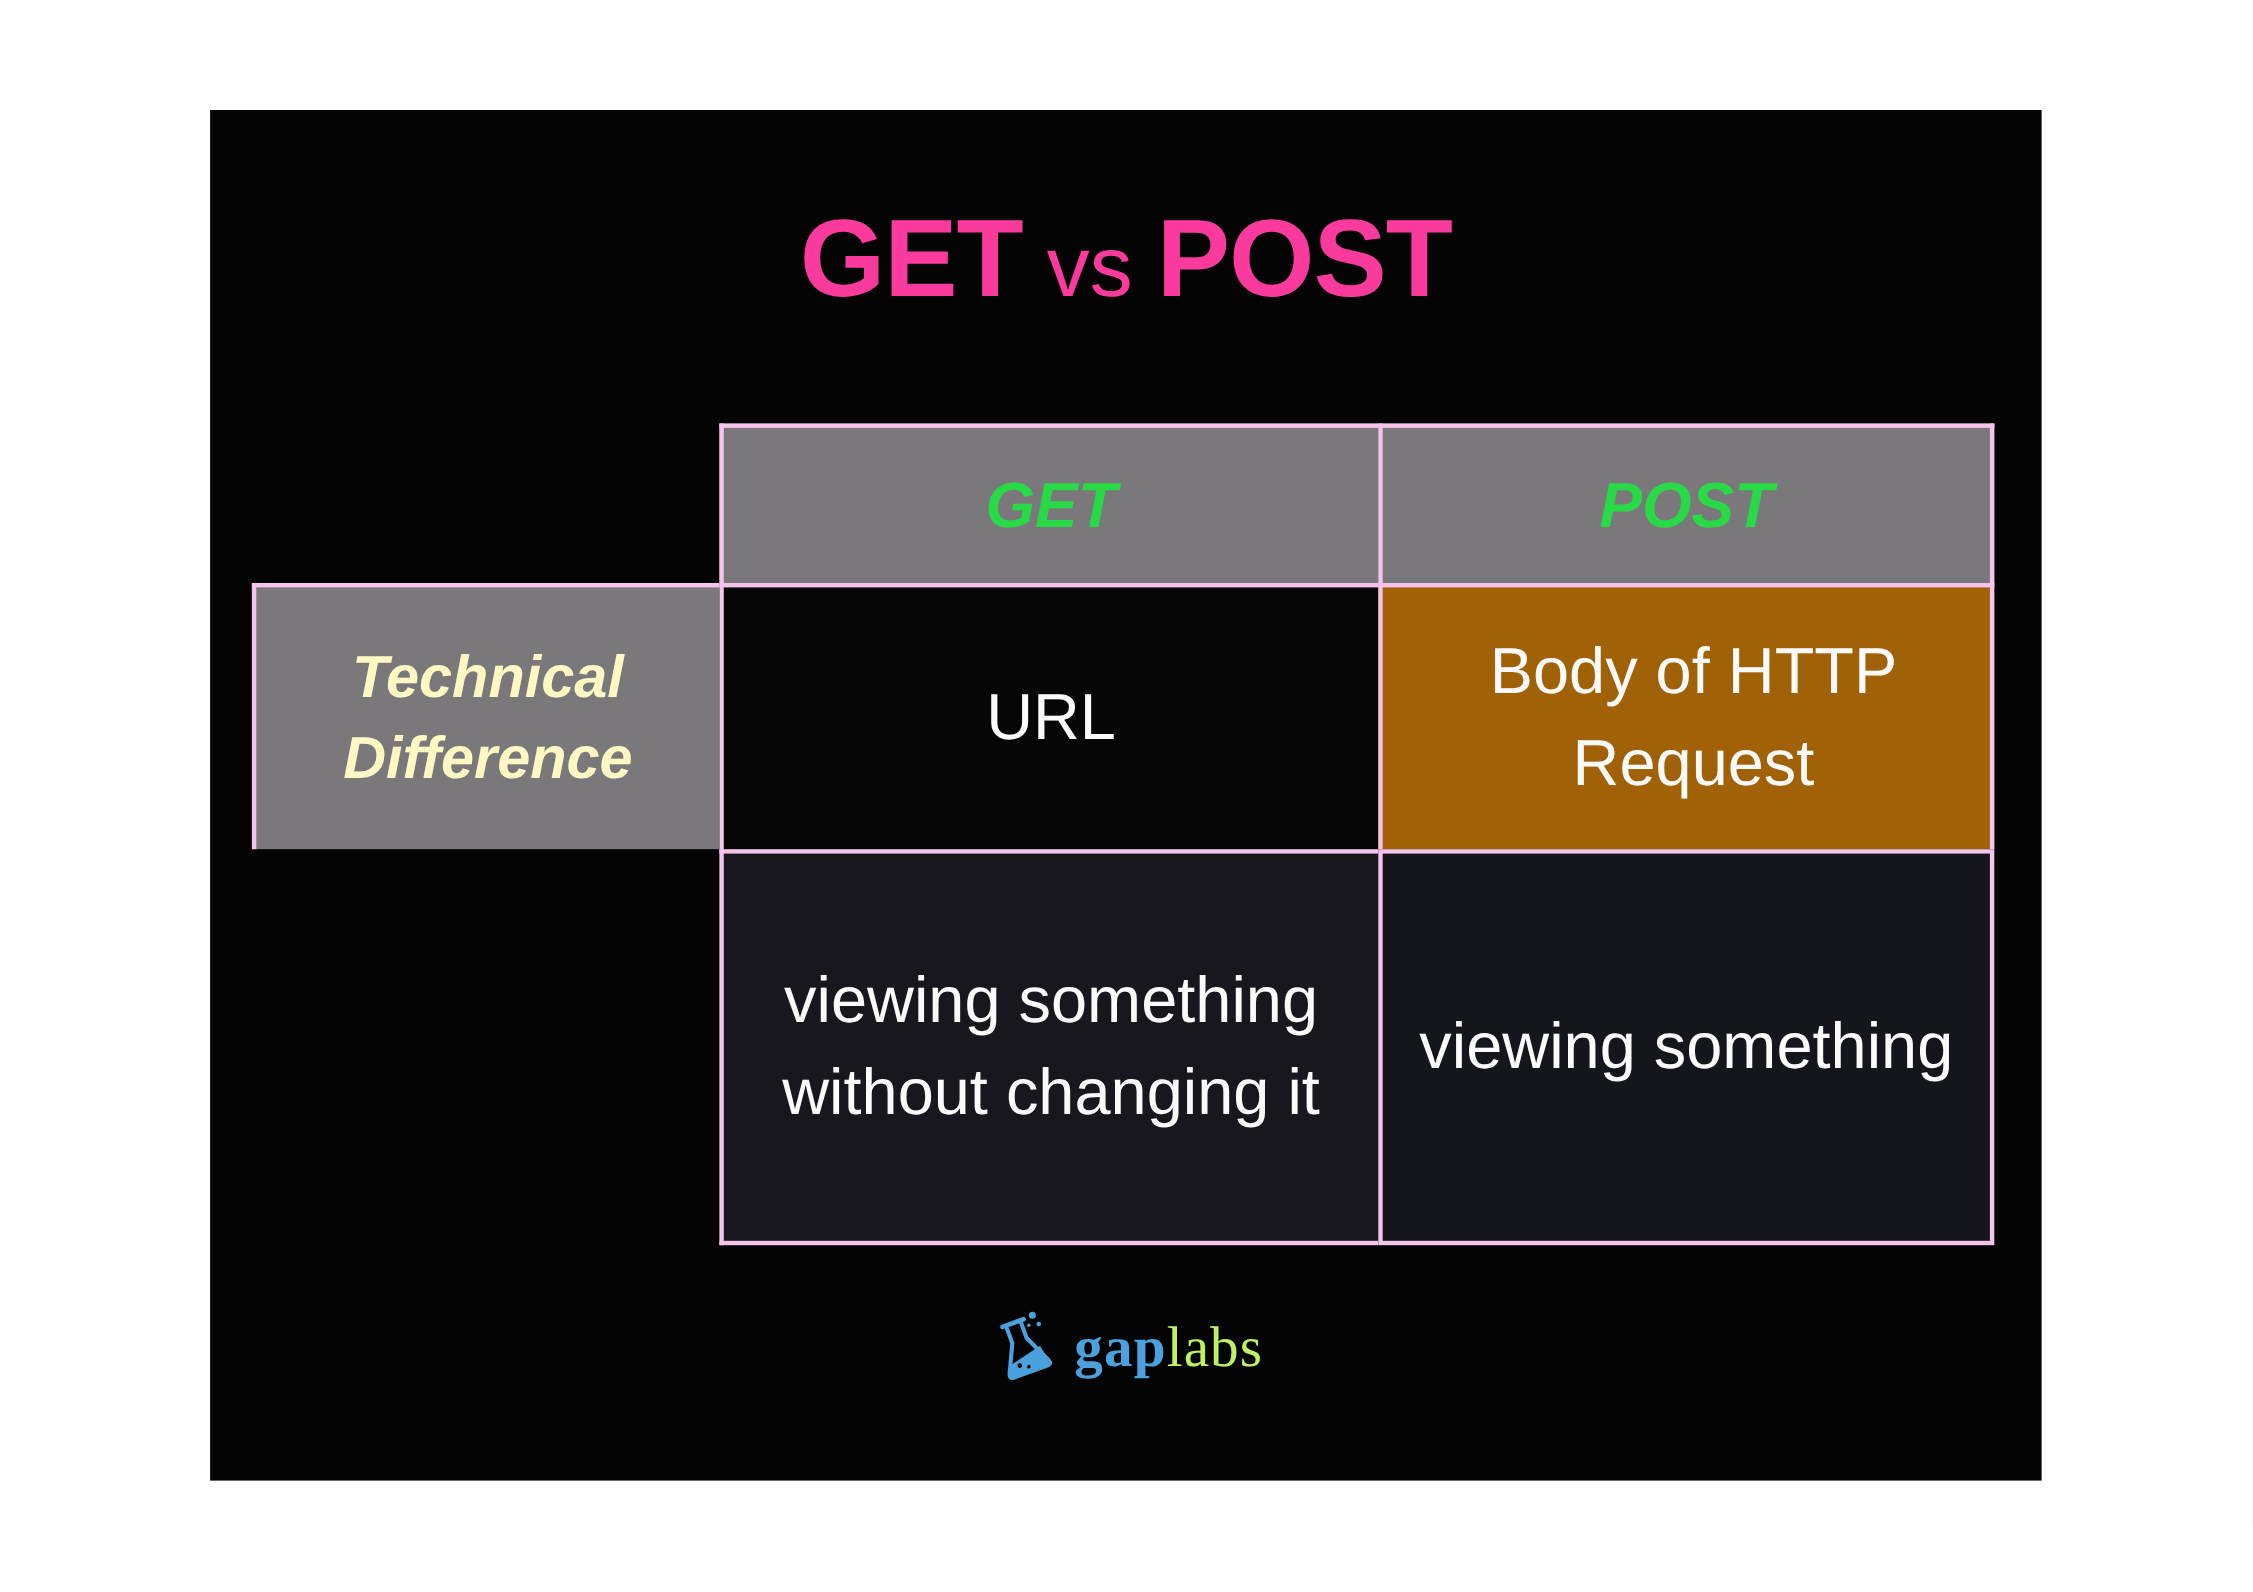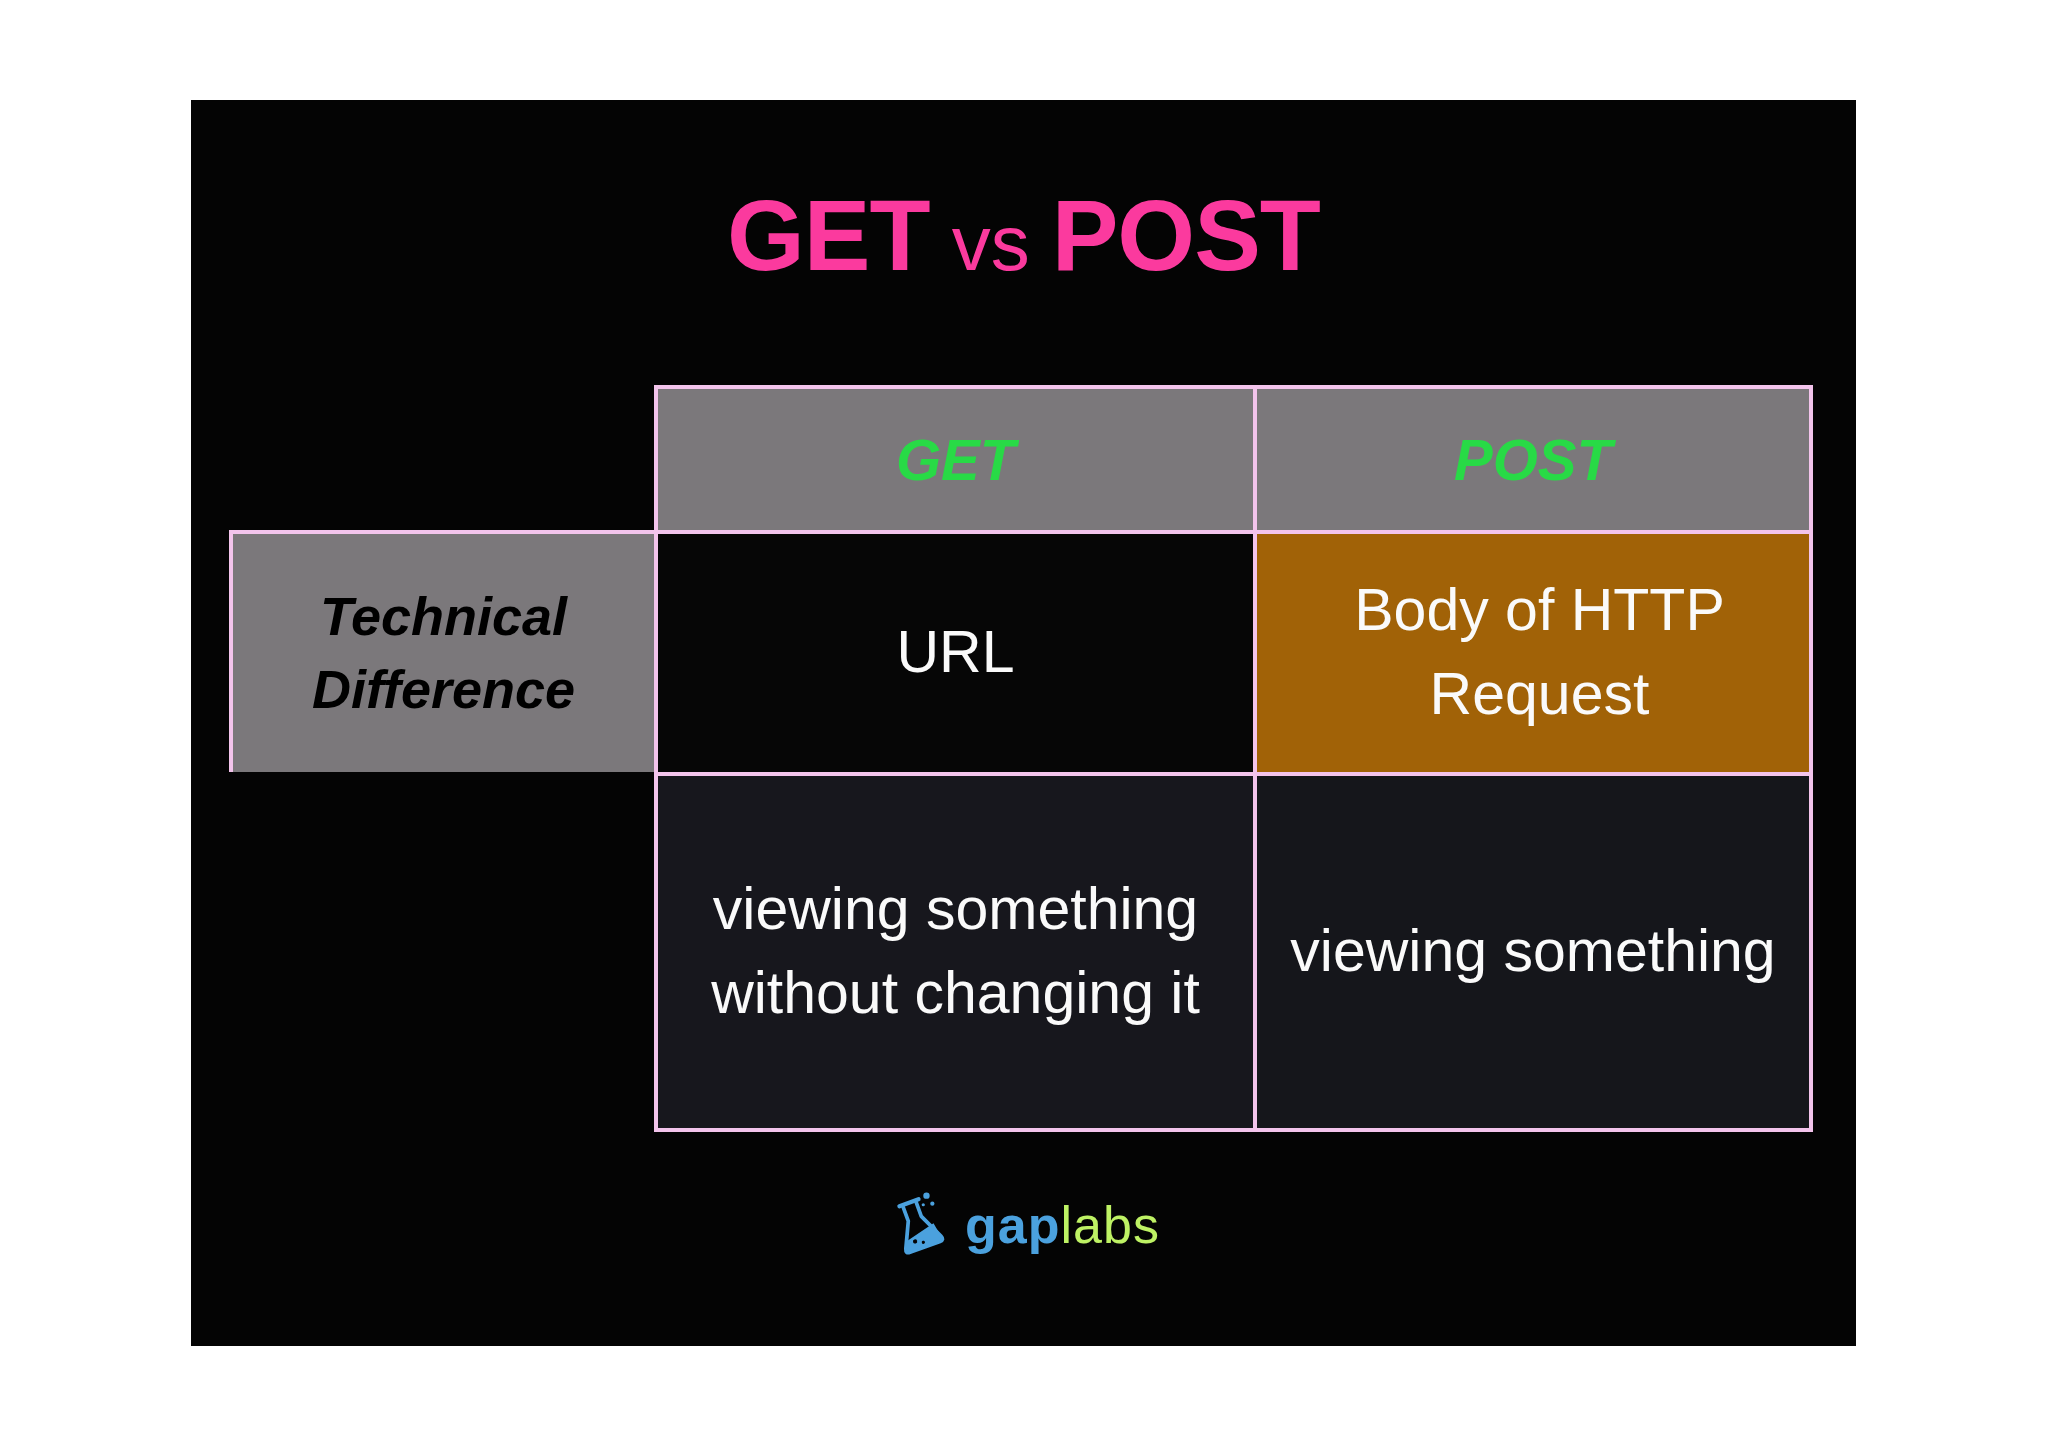--- a/index.html
+++ b/index.html
@@ -21,41 +21,41 @@
   .grid { position: absolute; left: 38px; top: 285px;
     display: grid;
     grid-template-columns: 425px 599px 560px;
     grid-template-rows: 145px 242px 360px; }
 
   .cell { display: flex; align-items: center; justify-content: center;
     text-align: center; }
 
   .hdr { background: #7b787b; color: #28da46; font-weight: bold; font-style: italic;
     font-size: 58px; }
-  .rowhdr { background: #7b787b; color: #000000; font-weight: bold; font-style: italic;
+  .rowhdr { background: #7b787b; color: #fef9c3; font-weight: bold; font-style: italic;
     font-size: 54px; line-height: 1.35; padding: 0 0; }
   .val { color: #fafafa; font-weight: normal; font-size: 59px; line-height: 1.42;
     padding: 0 18px; }
 
   .bp { border-color: #f3c4ec; border-style: solid; border-width: 0; }
 
   .c-get-h  { grid-column: 2; grid-row: 1; border-top-width: 4px; border-left-width: 4px; }
   .c-post-h { grid-column: 3; grid-row: 1; border-top-width: 4px; border-left-width: 4px; border-right-width: 4px; }
   .c-tech   { grid-column: 1; grid-row: 2; border-top-width: 4px; border-left-width: 4px; }
   .c-url    { grid-column: 2; grid-row: 2; border-top-width: 4px; border-left-width: 4px; background: #060606; }
   .c-body   { grid-column: 3; grid-row: 2; border-top-width: 4px; border-left-width: 4px; border-right-width: 4px; background: #a16207; padding-left: 31px; }
   .c-usage  { grid-column: 1; grid-row: 3; border-top-width: 4px; border-left-width: 4px; border-bottom-width: 4px; }
   .c-view   { grid-column: 2; grid-row: 3; border-top-width: 4px; border-left-width: 4px; border-bottom-width: 4px; background: #17171d; }
   .c-chg    { grid-column: 3; grid-row: 3; border-top-width: 4px; border-left-width: 4px; border-bottom-width: 4px; border-right-width: 4px; background: #15161b; }
 
   
   .brand { position: absolute; left: 0; top: 1075px; width: 100%; height: 100px;
     display: flex; align-items: center; justify-content: center; }
   .brand .flask { width: 64px; height: 94px; margin-right: 14px; }
-  .brand .word { font-size: 52px; letter-spacing: 1px; display: flex; align-items: flex-start; }
+  .brand .word { font-size: 52px; letter-spacing: 1px; display: flex; align-items: flex-start; font-family: Liberation Serif, serif; }
   .brand .gap  { color: #4ba1de; font-weight: bold; }
   .brand .labs { color: #bef264; font-weight: normal; }
 </style>
 </head>
 <body>
 
 <div class="page">
   <div class="card">
 
     <div class="title">

